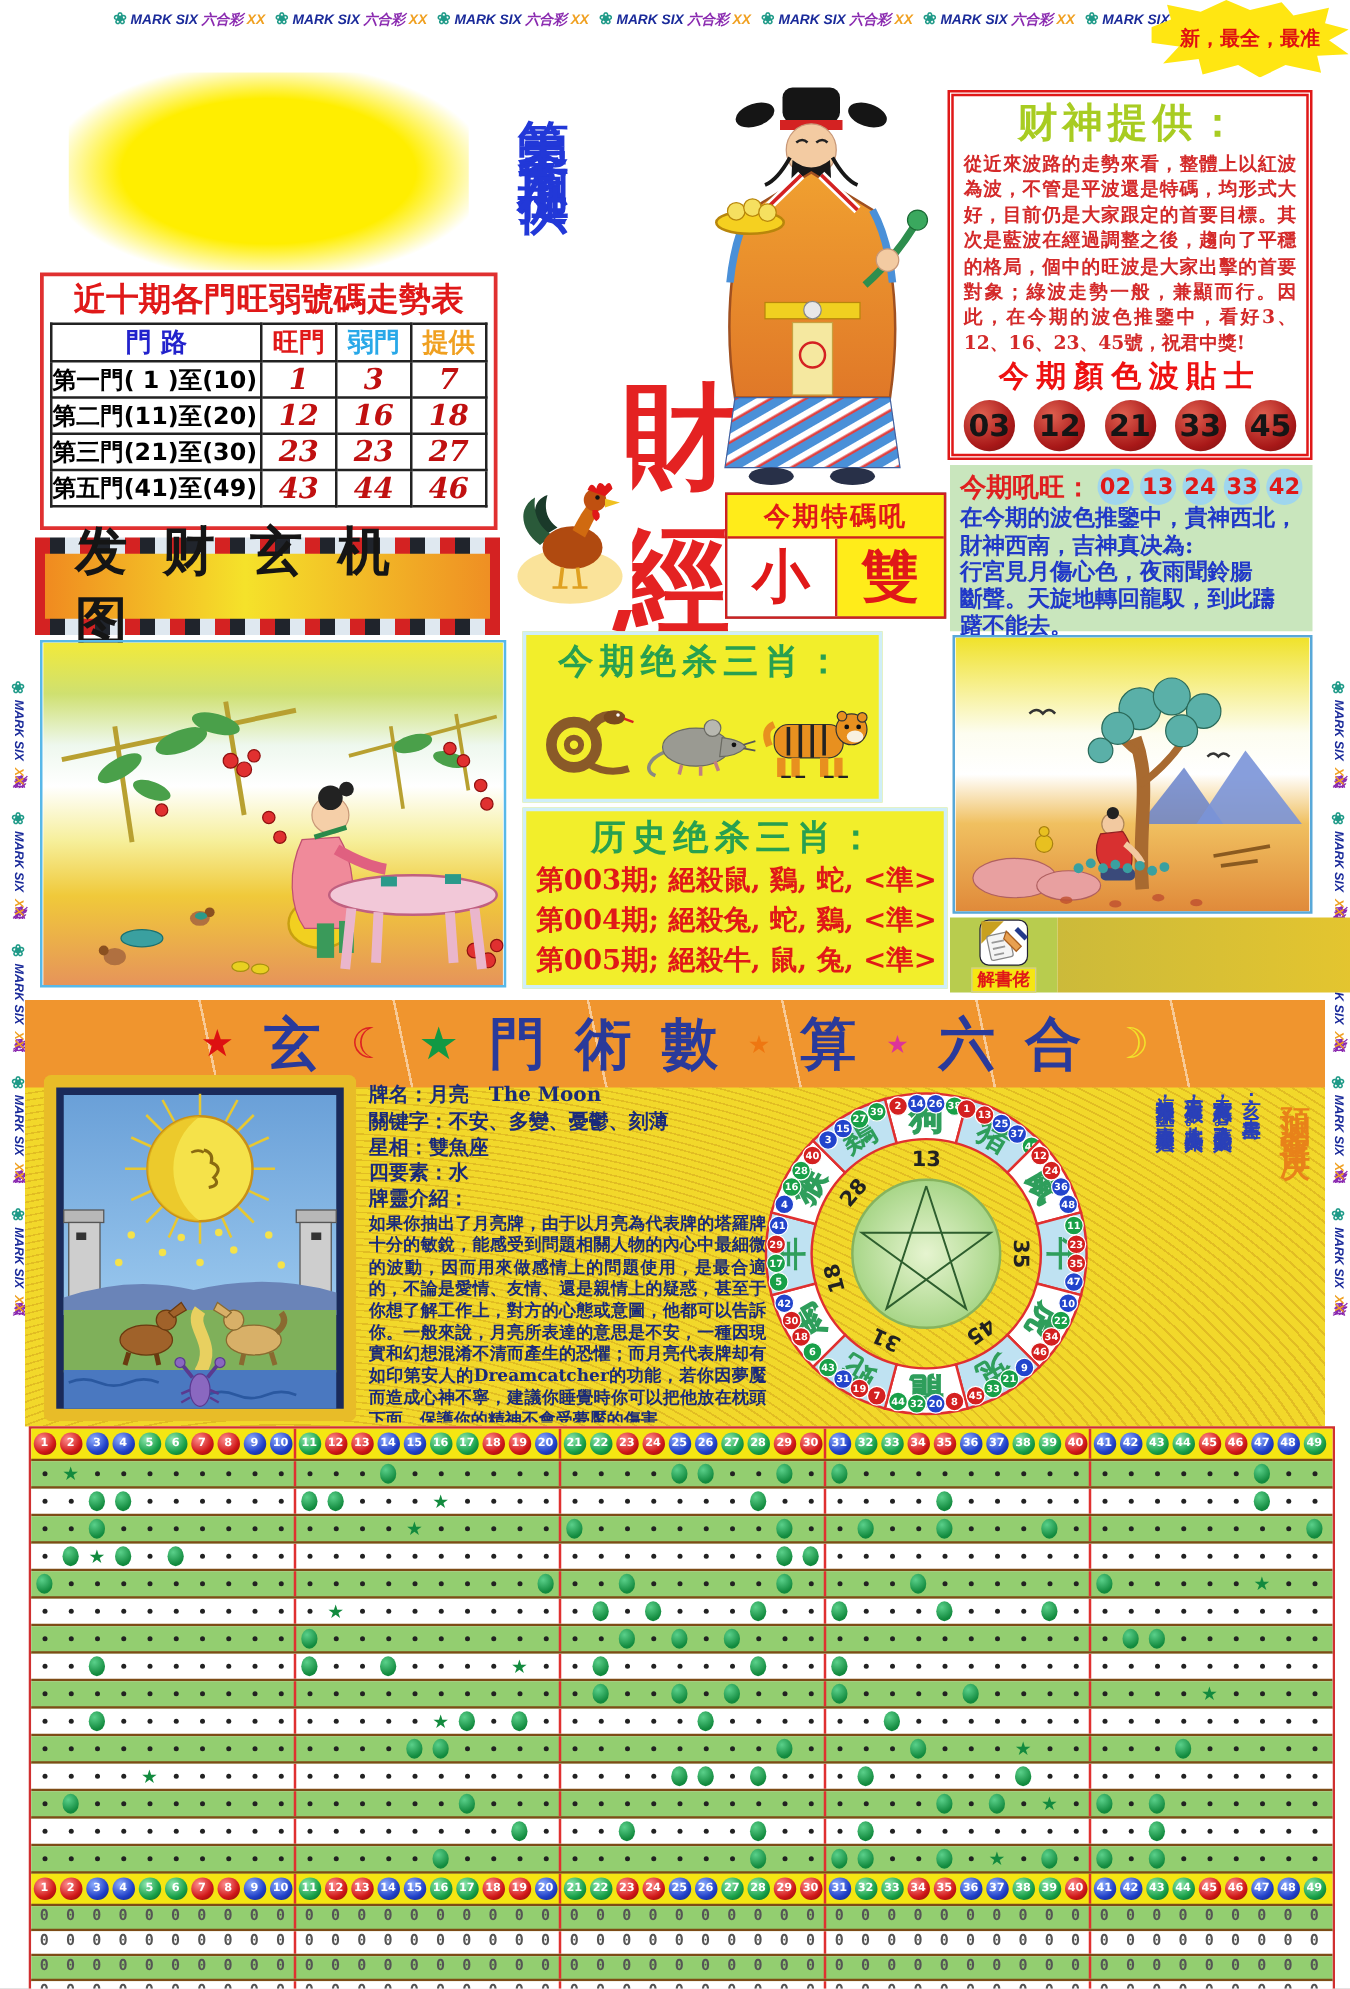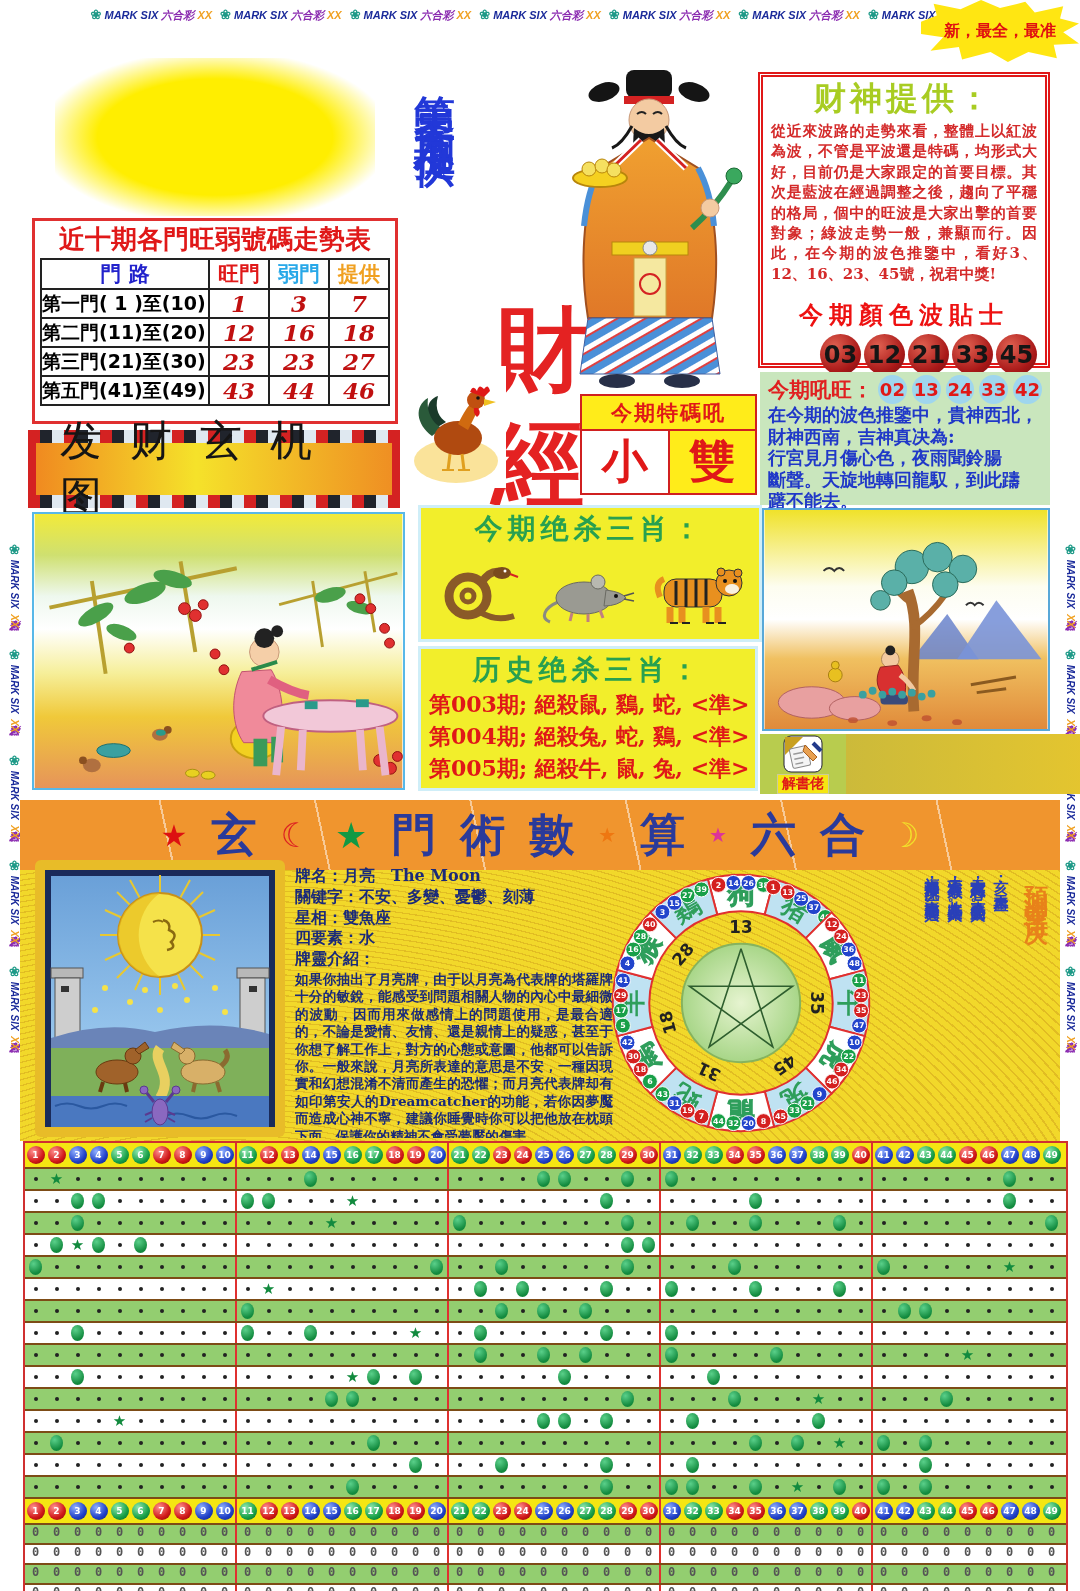--- a/index.html
+++ b/index.html
@@ -37,21 +37,21 @@
   #trend th{font-size:21px}
   .h0{color:#2222cc}.h1{color:#e01818}.h2{color:#28a8e8}.h3{color:#f0a020}
   td.lbl{font-weight:bold;font-size:19px;padding-left:3px;white-space:nowrap}
   td.num{color:#c01010;font:italic bold 23px "DejaVu Serif",serif;text-align:center;width:58px}
 
   
   #fbanner{left:28px;top:430px;width:372px;height:78px;
     background:repeating-linear-gradient(90deg,#d42222 0 12px,#20242c 12px 24px,#dfe8f0 24px 36px);
     display:flex;align-items:center;justify-content:center}
   #fbanner .inner{width:356px;height:52px;background:linear-gradient(90deg,#f08a20,#f5e22a 45%,#ef8f23);
-    display:flex;align-items:center;justify-content:center;font-size:42px;font-weight:normal;color:#151515;
+    display:flex;align-items:center;justify-content:center;font-size:42px;font-weight:bold;color:#151515;
     letter-spacing:28px;padding-left:24px;box-sizing:border-box}
 
   #scene{left:32px;top:512px;width:373px;height:278px;border:2px solid #58b8e8;box-sizing:border-box}
 
   
   #issue{left:408px;top:62px;height:436px;writing-mode:vertical-rl;text-orientation:upright;
     font-size:41px;font-weight:bold;color:#2238d8;letter-spacing:9px}
   .bigchar{font:900 92px "DejaVu Serif",serif;color:#e42222;text-shadow:1px 1px 0 #fff}
   #char-cai{left:496px;top:288px}
   #char-jing{left:492px;top:402px}
@@ -65,36 +65,36 @@
   .sp-c{flex:1;display:flex;align-items:center;justify-content:center;
     font:bold 46px "DejaVu Serif",serif;color:#e01818}
   .sp-left{background:#fff;border-right:2px solid #d02020}
   .sp-right{background:#ffec1a}
 
   
   #caishen{left:758px;top:72px;width:292px;height:296px;border:5px double #e01818;background:#fff;
     padding:0 8px;box-sizing:border-box}
   .cs-title{color:#a8cc22;font:bold 32px "DejaVu Serif",serif;text-align:center;letter-spacing:4px}
   .cs-body{color:#d42a2a;font:bold 15px "DejaVu Serif",serif;line-height:1.36;text-align:justify}
-  .cs-tip{color:#ee1111;font-weight:bold;font-size:24px;text-align:center;letter-spacing:6px;margin-top:15px}
-  .cs-balls{display:flex;justify-content:flex-end;gap:3px;margin-top:3px}
+  .cs-tip{color:#ee1111;font-weight:bold;font-size:24px;text-align:center;letter-spacing:6px;margin-top:1px}
+  .cs-balls{display:flex;justify-content:space-between;gap:3px;margin-top:3px}
   .cball{width:41px;height:41px;border-radius:50%;color:#151515;font-weight:bold;font-size:24px;
     display:flex;align-items:center;justify-content:center;
     background:radial-gradient(circle at 35% 30%,#e06050,#a81818 65%,#701010)}
 
   #houwang{left:760px;top:372px;width:290px;height:133px;background:#c9e6bd;padding:3px 8px;box-sizing:border-box}
   .hw-row{display:flex;align-items:center;gap:5px}
   .hw-label{color:#e02020;font:bold 21px "DejaVu Serif",serif;white-space:nowrap}
   .hw-ball{width:29px;height:29px;border-radius:50%;background:#9fd6ee;color:#e01818;font-weight:bold;
     font-size:18px;display:flex;align-items:center;justify-content:center}
   .hw-line{color:#2038c8;font:bold 18px "DejaVu Serif",serif;line-height:1.2;white-space:nowrap}
 
   
   .ybox{background:#f2ee2b;border:3px solid #cfeef8;box-sizing:border-box}
-  #kill1{left:418px;top:505px;width:344px;height:137px;padding:2px}
+  #kill1{left:418px;top:505px;width:288px;height:137px;padding:2px}
   #kill2{left:418px;top:646px;width:340px;height:145px;padding:2px 8px}
   .k-title{color:#28a050;font:bold 28px "DejaVu Serif",serif;text-align:center;letter-spacing:5px}
   .k-animals{display:flex;justify-content:space-around;align-items:center;height:88px}
   .k-row{color:#e01818;font:bold 22px "DejaVu Serif",serif;line-height:1.45;white-space:nowrap}
 
   #landscape{left:762px;top:508px;width:288px;height:223px;border:2px solid #58a8d8;box-sizing:border-box}
 
   #jiehua{left:760px;top:734px;width:345px;height:60px;display:flex}
   .jh-left{width:86px;background:#b8cc4e;display:flex;flex-direction:column;align-items:center;justify-content:center;gap:1px}
   .jh-label{background:#f5e612;color:#e01818;font-weight:bold;font-size:14px;padding:0 4px;border:1px solid #cc9}

